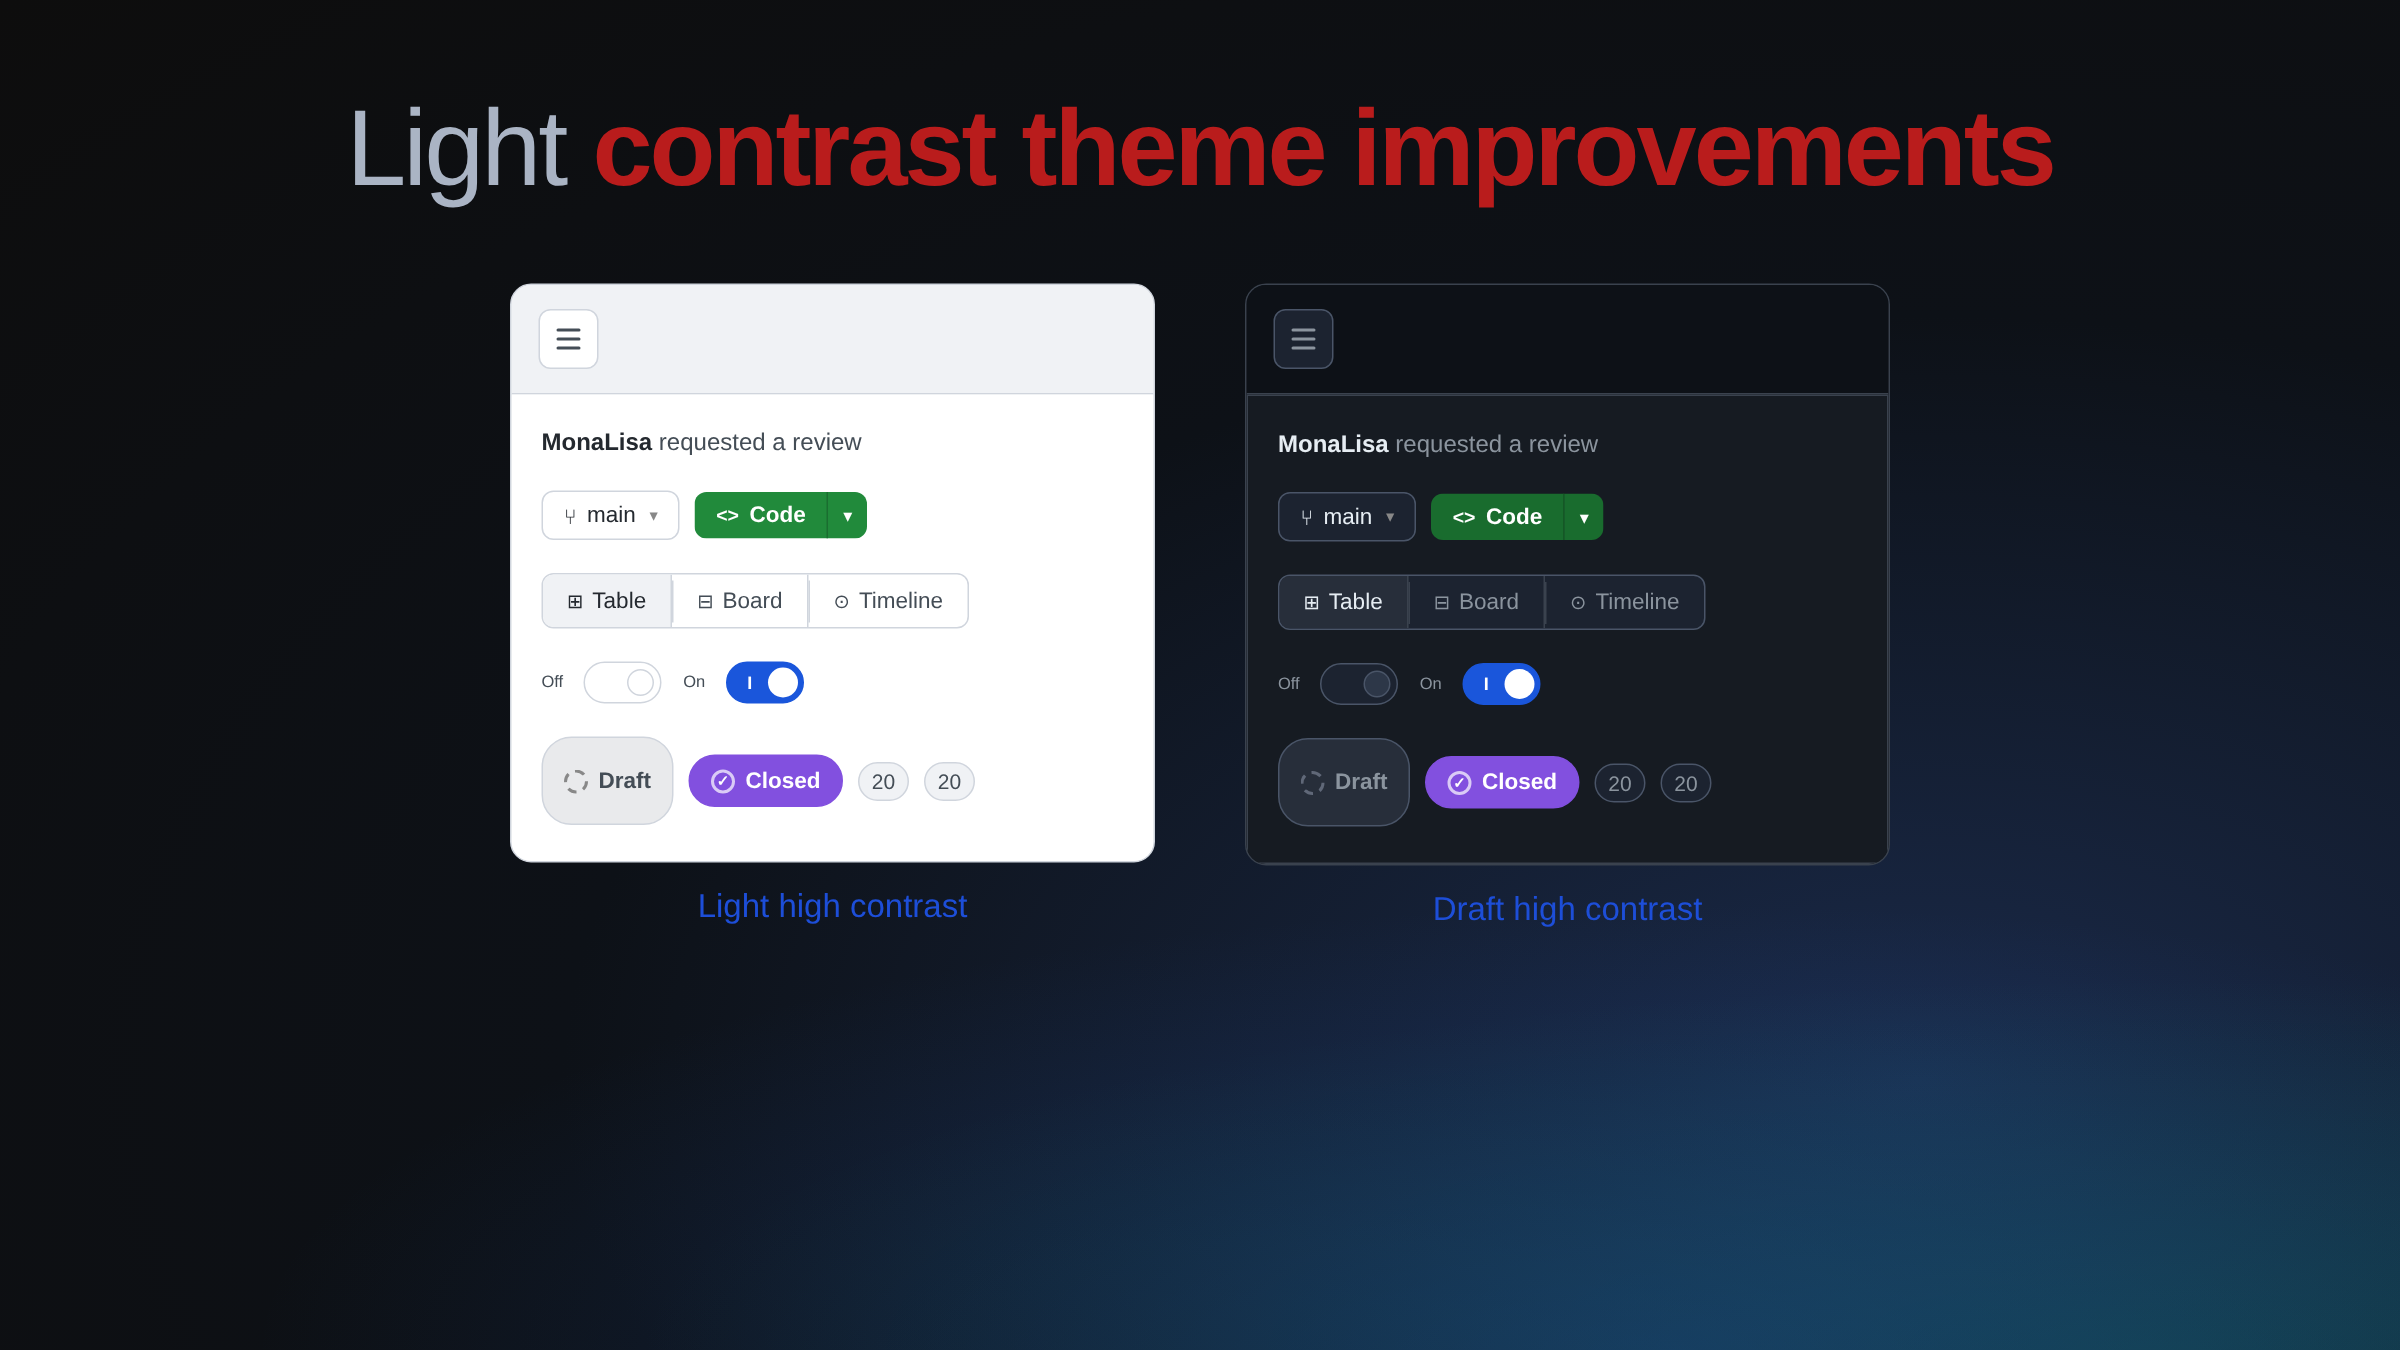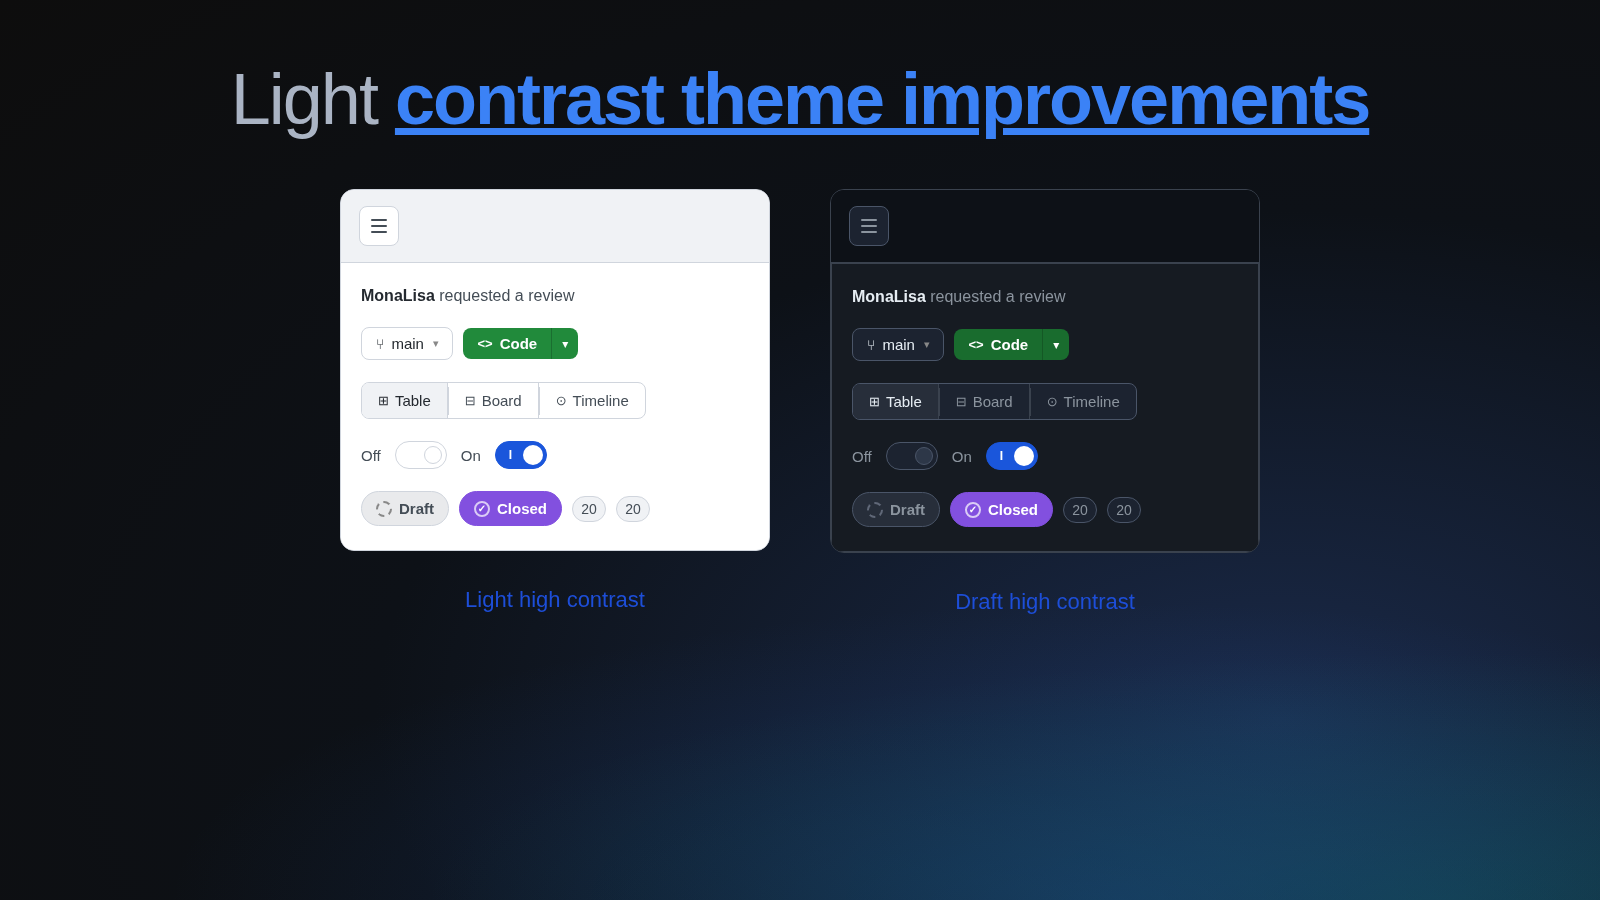--- a/index.html
+++ b/index.html
@@ -51,21 +51,21 @@
       align-items: flex-start;
       position: relative;
       z-index: 1;
     }
 
     
     .panel-wrapper {
       display: flex;
       flex-direction: column;
       align-items: center;
-      gap: 36px;
+      gap: 16px;
     }
 
     .panel {
       border-radius: 14px;
       overflow: hidden;
       width: 430px;
     }
 
     
     .panel-light {
@@ -253,21 +253,21 @@
       height: 28px;
       background: #d0d5dd;
     }
     .tab-row.dark .tab-divider { background: #3a424e; }
 
     
     .toggle-row {
       display: flex; flex-direction: row; align-items: center; gap: 14px;
     }
     .toggle-label {
-      font-size: 15px; color: #444d56; font-weight: 500;
+      font-size: 11px; color: #444d56; font-weight: 500;
     }
     .panel-dark .toggle-label { color: #8b949e; }
 
     .toggle-off {
       width: 52px; height: 28px;
       border-radius: 14px;
       border: 1.5px solid #d0d5dd;
       background: #ffffff;
       display: flex; align-items: center;
       padding: 0 4px;
@@ -317,21 +317,21 @@
       border: none;
     }
 
     
     .status-row {
       display: flex; flex-direction: row; align-items: center; gap: 10px;
     }
 
     .draft-btn {
       display: flex; align-items: flex-end; gap: 7px;
-      padding: 8px 14px;
+      padding: 20px 14px;
       border-radius: 20px;
       border: 1.5px solid #d0d5dd;
       background: #e9eaec;
       font-size: 15px;
       font-weight: 600;
       color: #444d56;
       cursor: pointer;
     }
     .draft-btn.dark {
       background: #272e3a;
@@ -386,21 +386,21 @@
       font-size: 22px;
       font-weight: 400;
       color: #1d4ed8;
       letter-spacing: 0;
     }
   </style>
 </head>
 <body>
 
 <h1 class="page-title">
-  <span>Light </span><span style="color:#3b82f6;font-weight:700;text-decoration:underline;">contrast theme improvements</span>
+  <span>Light </span><span style="color:#b91c1c;font-weight:700;">contrast theme improvements</span>
 </h1>
 
 <div class="panels-row">
 
   <div class="panel-wrapper">
     <div class="panel panel-light">
 
       <div class="panel-header">
         <button class="hamburger-btn" aria-label="Menu">
           <div class="hamburger-lines">

